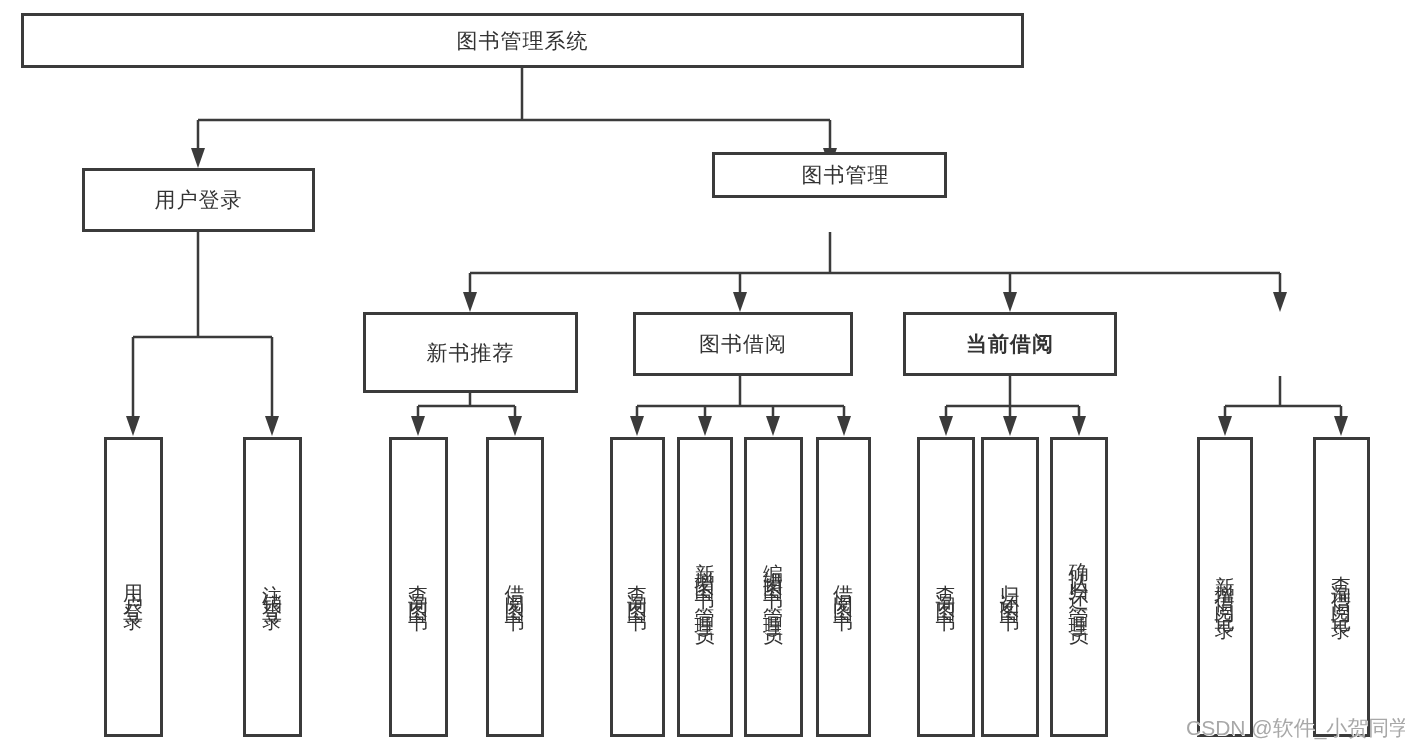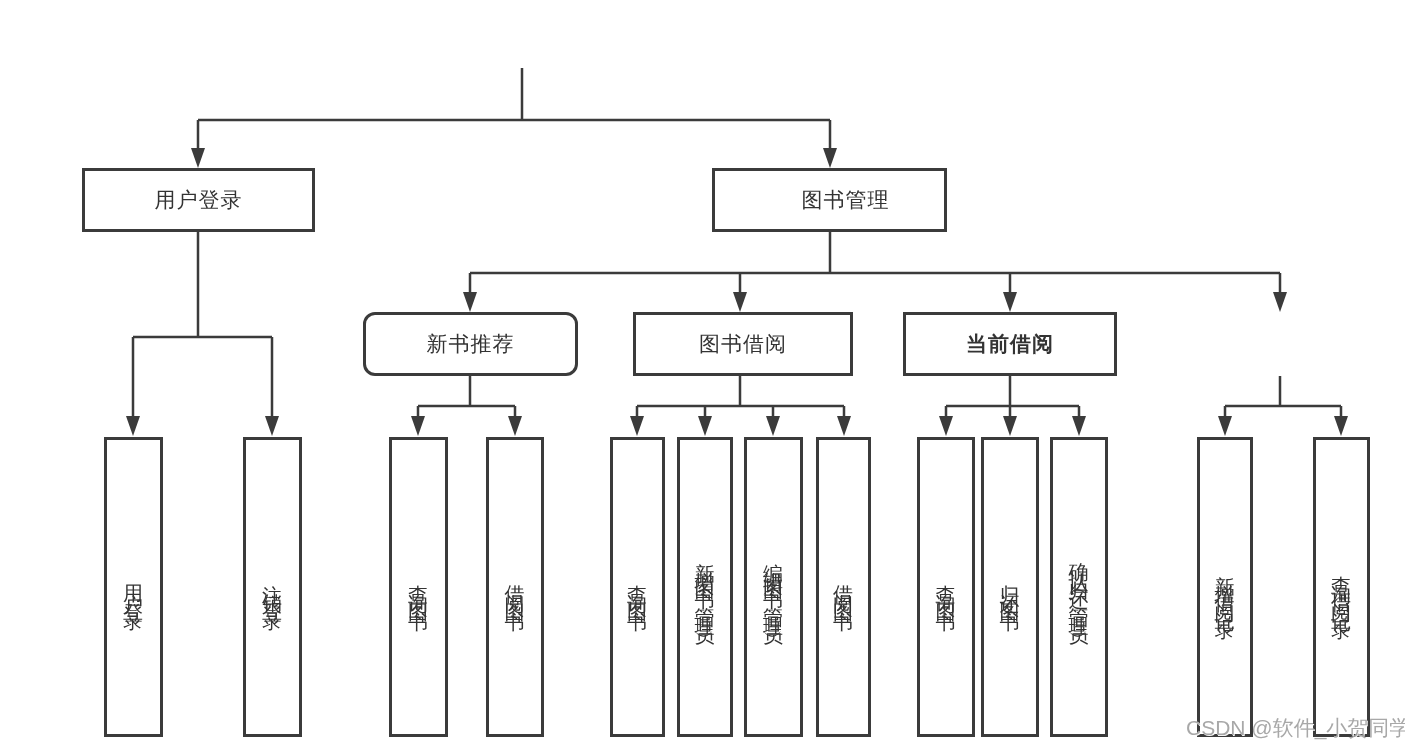--- a/index.html
+++ b/index.html
@@ -104,29 +104,32 @@
       <polygon points="766,416 780,416 773,436"></polygon>
       <polygon points="837,416 851,416 844,436"></polygon>
       <polygon points="939,416 953,416 946,436"></polygon>
       <polygon points="1003,416 1017,416 1010,436"></polygon>
       <polygon points="1072,416 1086,416 1079,436"></polygon>
       <polygon points="1218,416 1232,416 1225,436"></polygon>
       <polygon points="1334,416 1348,416 1341,436"></polygon>
     </g>
   </svg>
 
+  <div class="node" style="left:21px; top:13px; width:1003px; height:55px;">
+    <span>图书管理系统</span>
+  </div>
 
   <div class="node" style="left:82px; top:168px; width:233px; height:64px;">
     <span>用户登录</span>
   </div>
-  <div class="node" style="left:712px; top:168px; width:235px; height:64px;padding-left:32px;">
+  <div class="node" style="left:712px; top:152px; width:235px; height:46px;padding-left:32px;">
     <span>图书管理</span>
   </div>
 
-  <div class="node" style="left:363px; top:312px; width:215px; height:64px;border-radius:12px;">
+  <div class="node" style="left:363px; top:312px; width:215px; height:81px;">
     <span>新书推荐</span>
   </div>
   <div class="node" style="left:633px; top:312px; width:220px; height:64px;">
     <span>图书借阅</span>
   </div>
   <div class="node" style="left:903px; top:312px; width:214px; height:64px;font-weight:bold;">
     <span>当前借阅</span>
   </div>
 
   <div class="leaf" style="left:104px; width:59px;">

